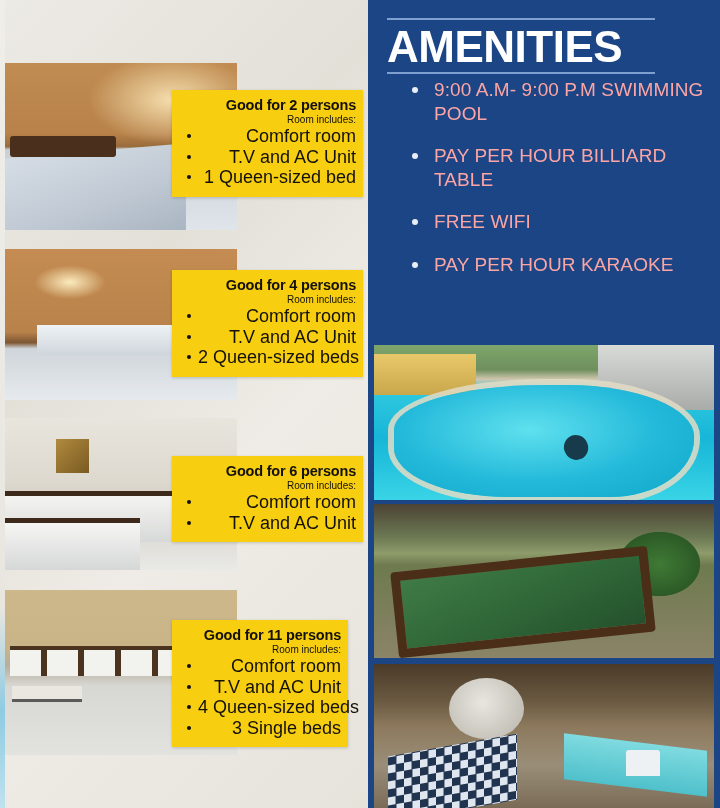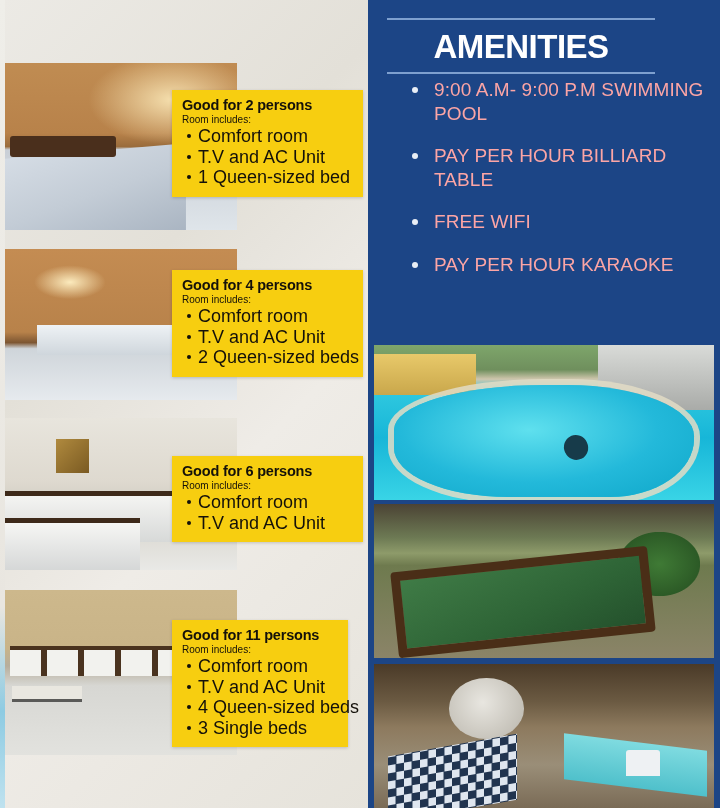--- a/index.html
+++ b/index.html
@@ -39,20 +39,21 @@
   }
   .room-photo .ph { position: absolute; inset: 0; }
 
   .info-card {
     position: absolute;
     background: #f7ce10;
     padding: 7px 7px 9px 10px;
     color: #14110a;
     z-index: 5;
     box-shadow: 0 1px 3px rgba(0,0,0,.18);
+    text-align: right;
   }
   .info-title {
     font-weight: bold;
     font-size: 14.5px;
     letter-spacing: -0.2px;
     margin-bottom: 1px;
     white-space: nowrap;
   }
   .info-sub {
     font-size: 10px;
@@ -86,25 +87,25 @@
   #amenities-header {
     position: absolute;
     left: 19px; top: 18px;
     width: 268px;
   }
   .rule { height: 2px; background: #7ea0cf; width: 100%; }
   .rule-top { margin-bottom: 6px; }
   .rule-bottom { margin-top: 4px; }
   #amenities-title {
     color: #ffffff;
-    font-size: 33px;
+    font-size: 44px;
     font-weight: bold;
     letter-spacing: -0.5px;
     line-height: 42px;
-    text-align: center;
+    text-align: left;
   }
   #amenities-list {
     position: absolute;
     left: 42px; top: 78px;
     width: 300px;
     list-style: none;
   }
   #amenities-list li {
     color: #fca5a5;
     font-size: 19px;

